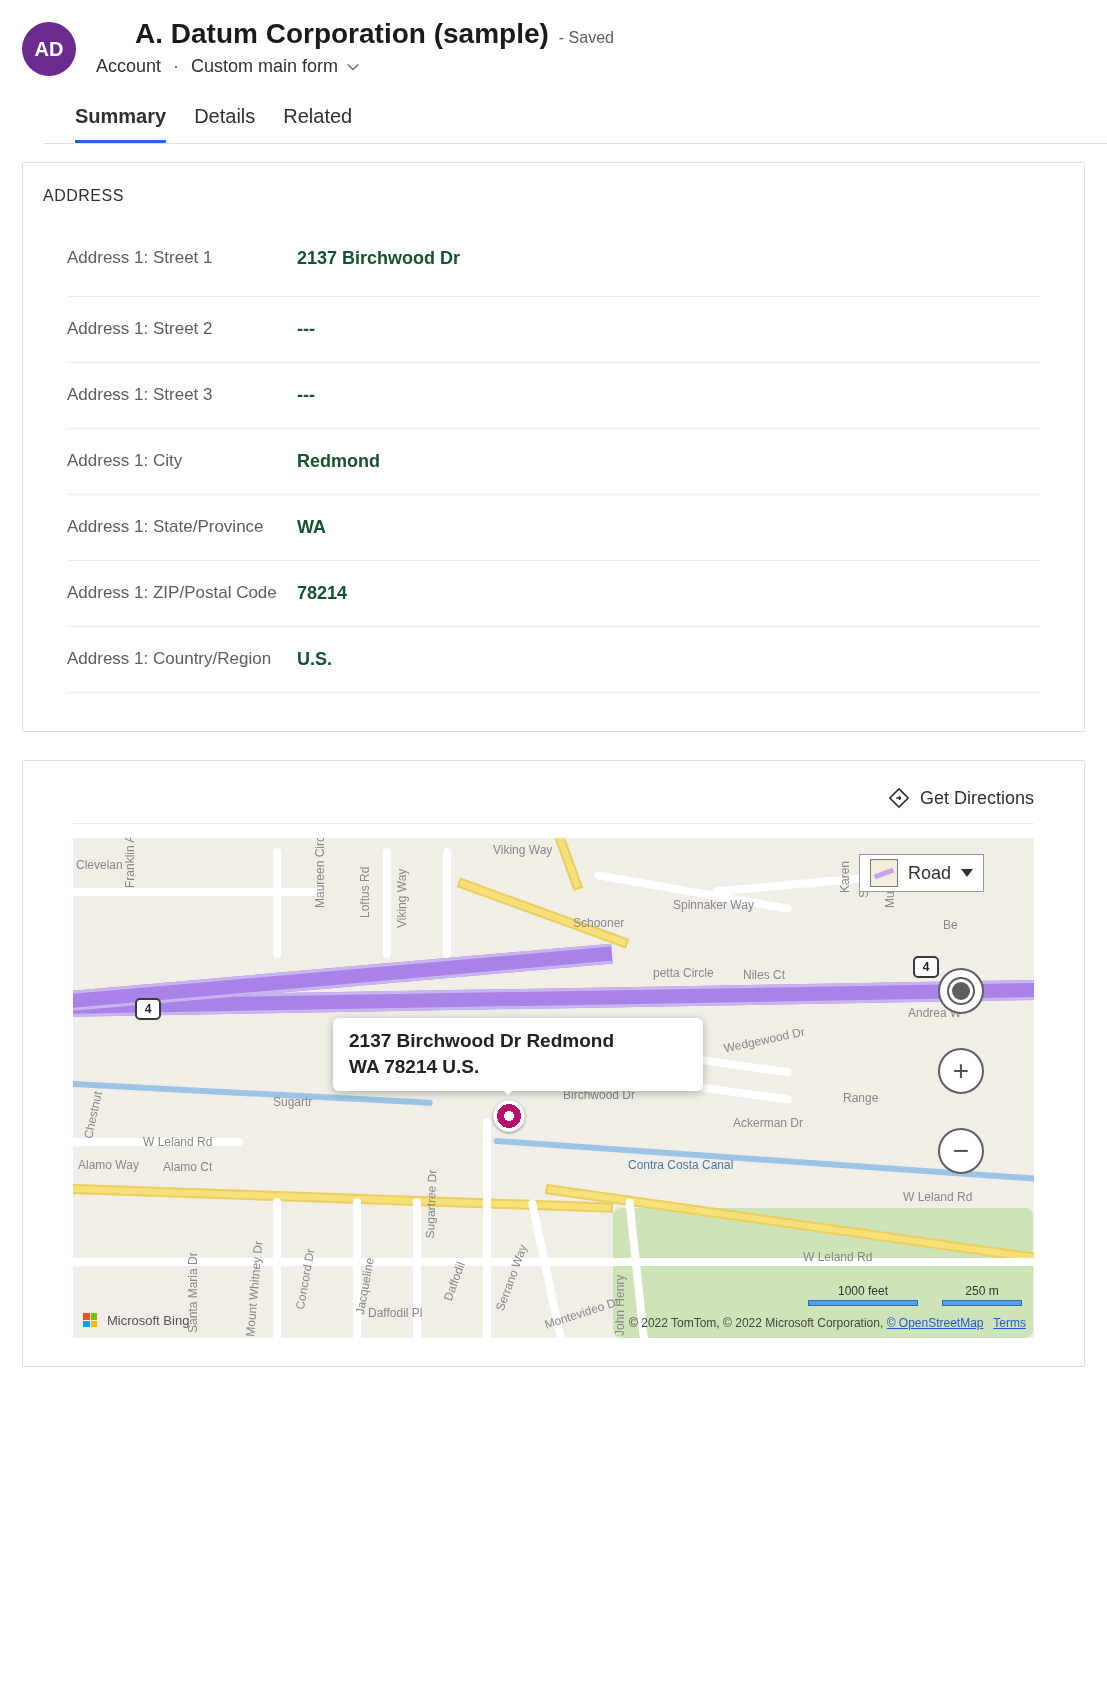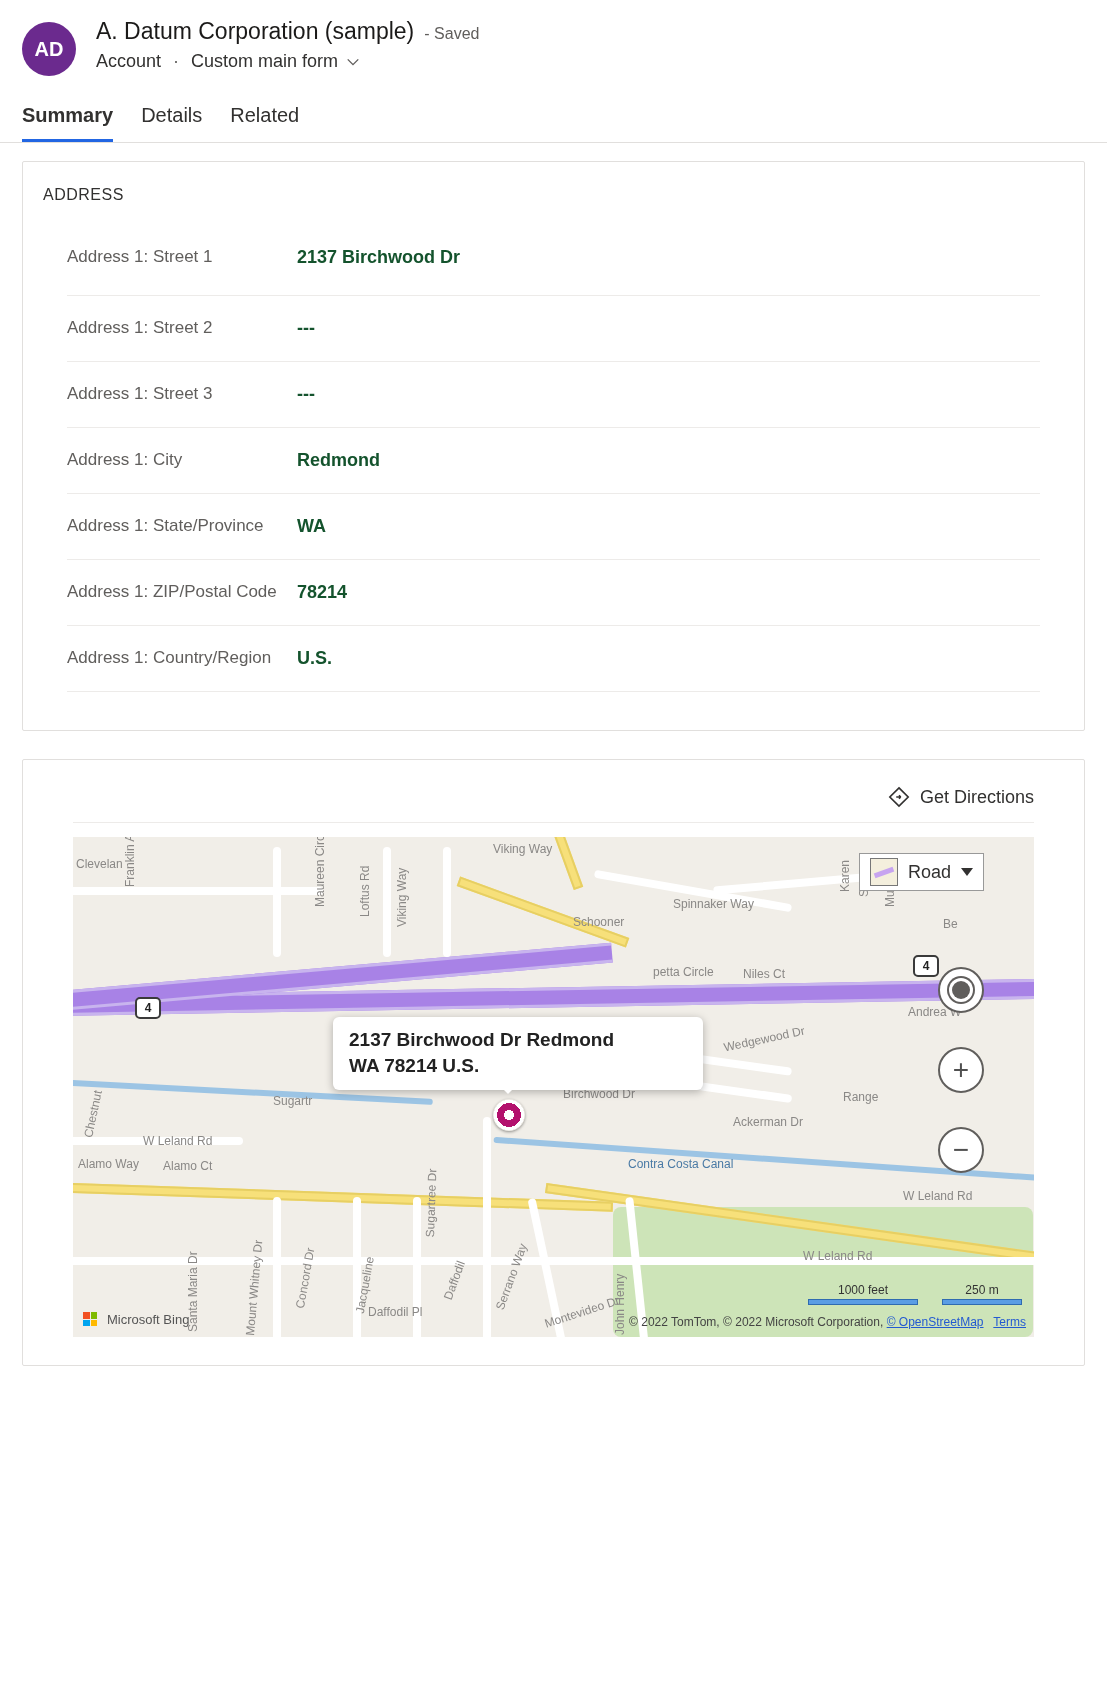--- a/index.html
+++ b/index.html
@@ -11,27 +11,27 @@
   }
   .header { padding: 18px 22px 10px 22px; display: flex; align-items: flex-start; }
   .avatar {
     width: 54px; height: 54px; border-radius: 50%;
     background: #6b2a8e; color: #fff;
     display: flex; align-items: center; justify-content: center;
     font-size: 20px; font-weight: 600; flex-shrink: 0; margin-top: 4px;
   }
   .header-text { margin-left: 20px; }
   .title-row { display: flex; align-items: baseline; gap: 10px; }
-  .title { font-size: 23px; font-weight: 400; color: #1b1a19; }
+  .title { font-size: 28px; font-weight: 700; color: #1b1a19; margin-left: 39px; }
   .saved { font-size: 16px; color: #605e5c; }
   .subtitle-row { display: flex; align-items: center; gap: 12px; margin-top: 6px; font-size: 18px; color: #323130; }
   .dot-sep { color: #605e5c; }
   .form-selector { display: inline-flex; align-items: center; gap: 8px; cursor: pointer; }
   .chev { width: 14px; height: 14px; }
-  .tabs { display: flex; gap: 28px; padding: 18px 22px 0 22px; border-bottom: 1px solid #e1dfdd; }
+  .tabs { display: flex; gap: 28px; padding: 18px 22px 0 32px; border-bottom: 1px solid #e1dfdd; margin-left: 43px; }
   .tab { font-size: 20px; color: #323130; padding-bottom: 12px; cursor: pointer; }
   .tab.active { font-weight: 600; border-bottom: 3px solid #2266e3; }
   .content { padding: 18px 22px 40px 22px; }
   .card { border: 1px solid #e1dfdd; border-radius: 2px; padding: 24px 20px 38px 20px; margin-bottom: 28px; background: #fff; }
   .section-title { font-size: 16px; font-weight: 400; letter-spacing: 0.5px; color: #323130; margin-bottom: 26px; }
   .field-list { padding: 0 24px; }
   .field-row {
     display: flex; align-items: center;
     border-bottom: 1px solid #edebe9;
     padding: 18px 0;

